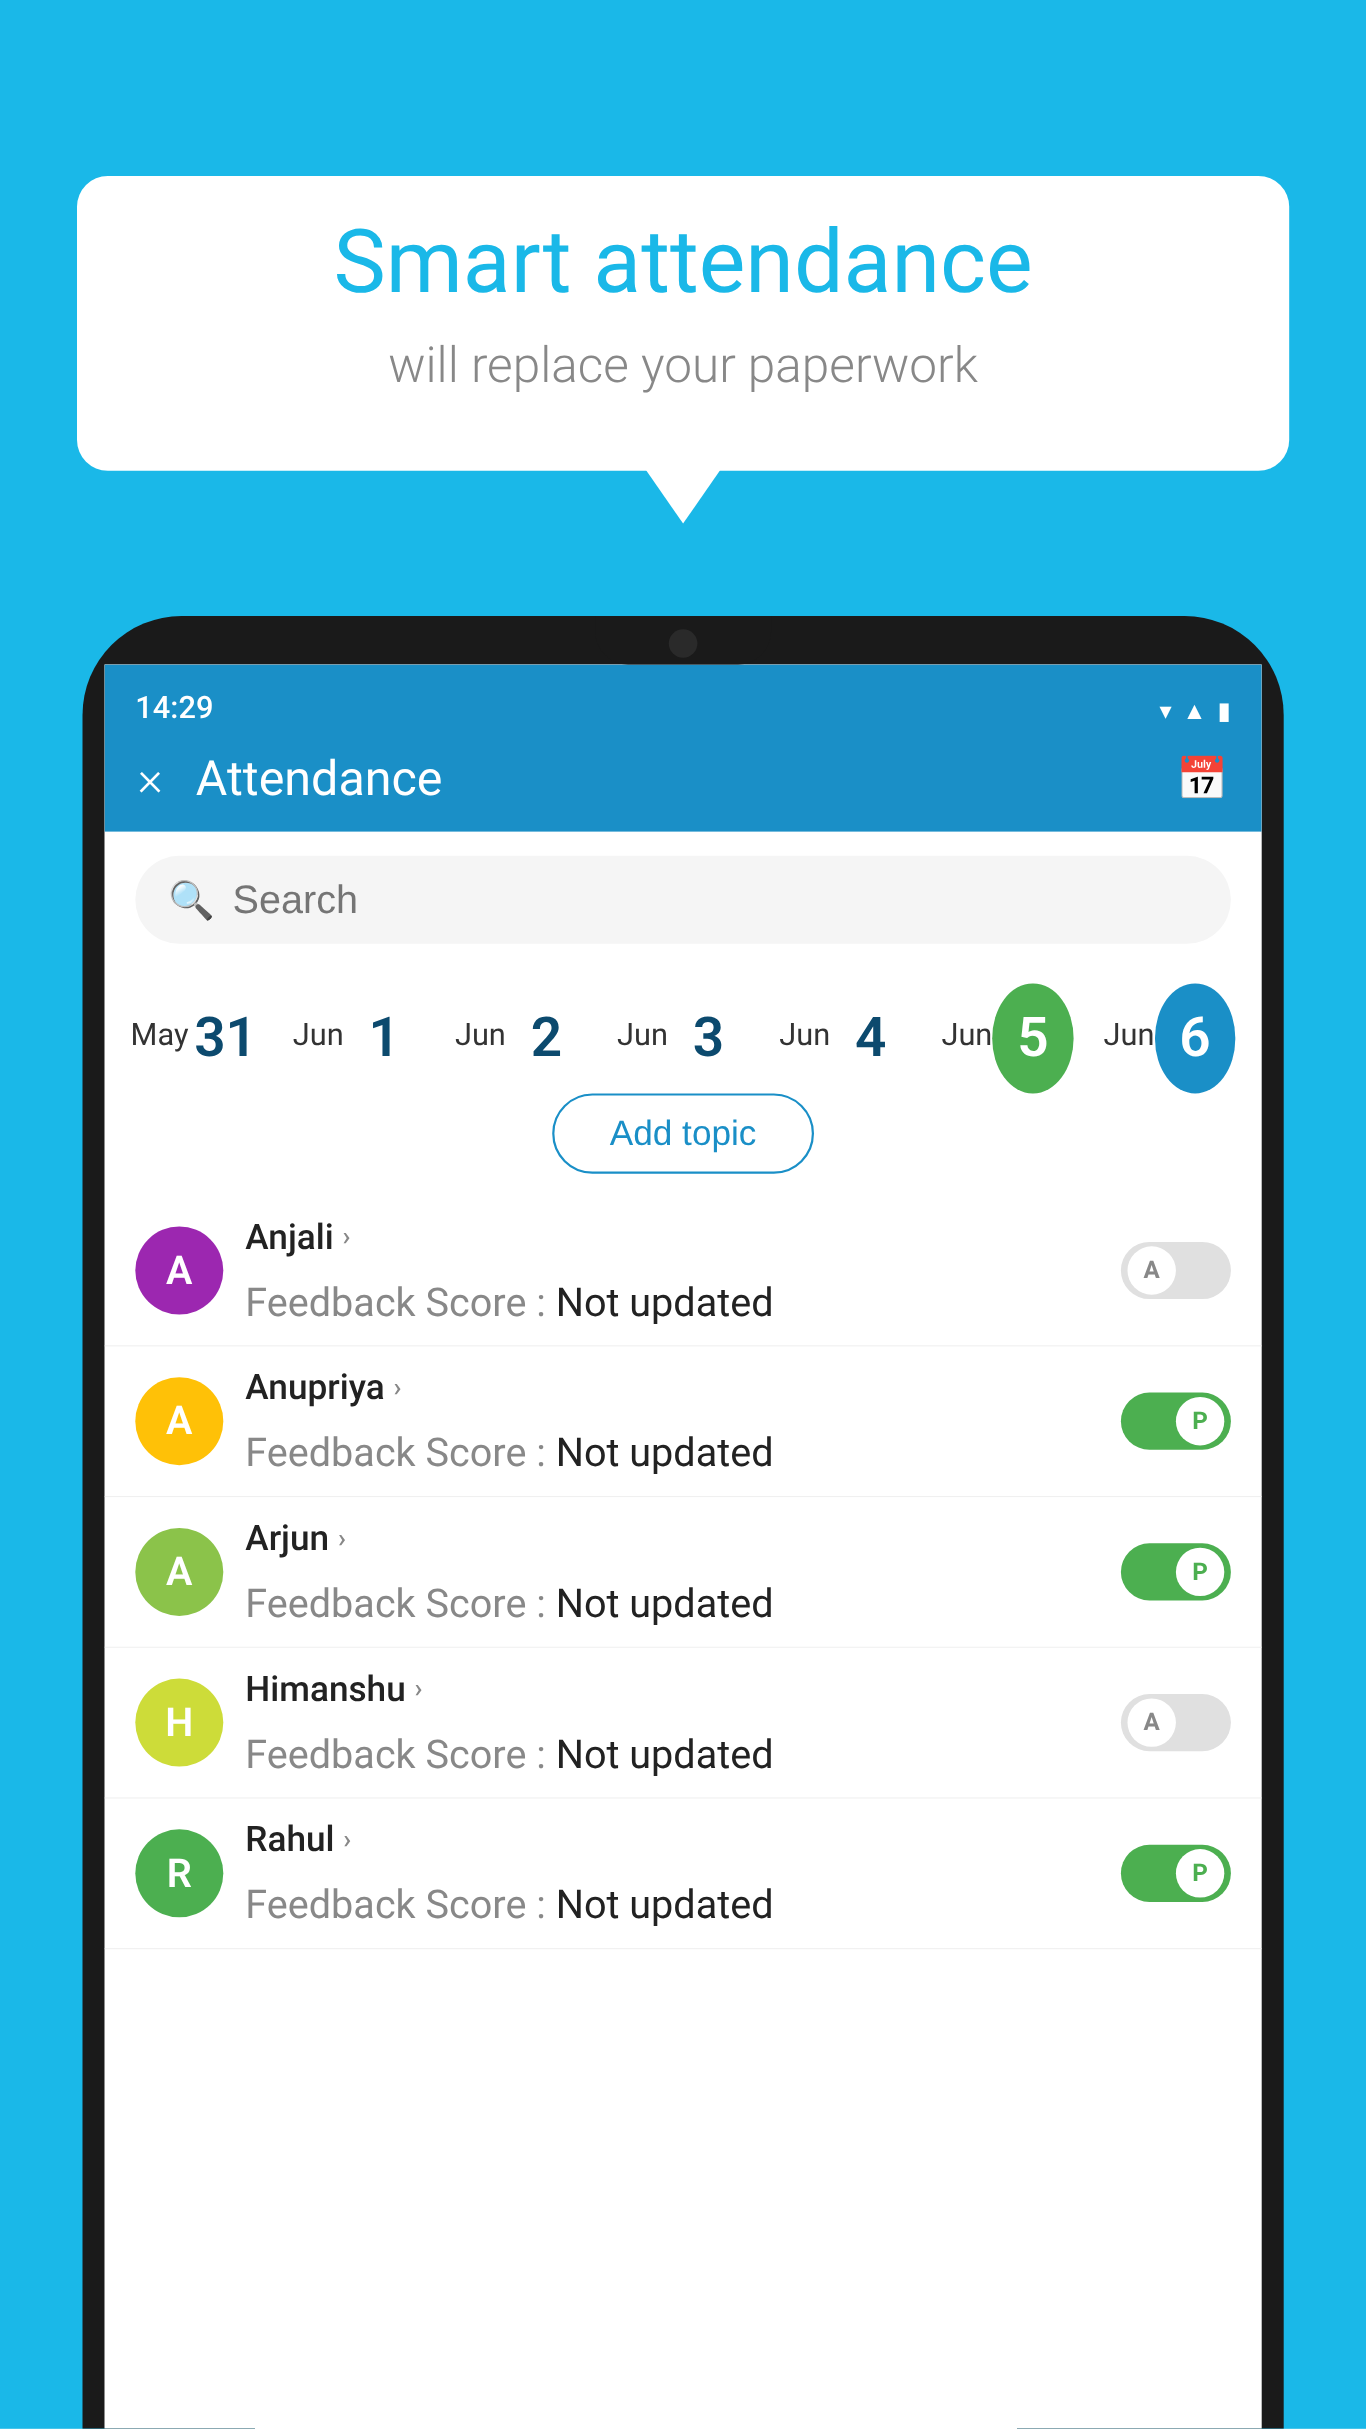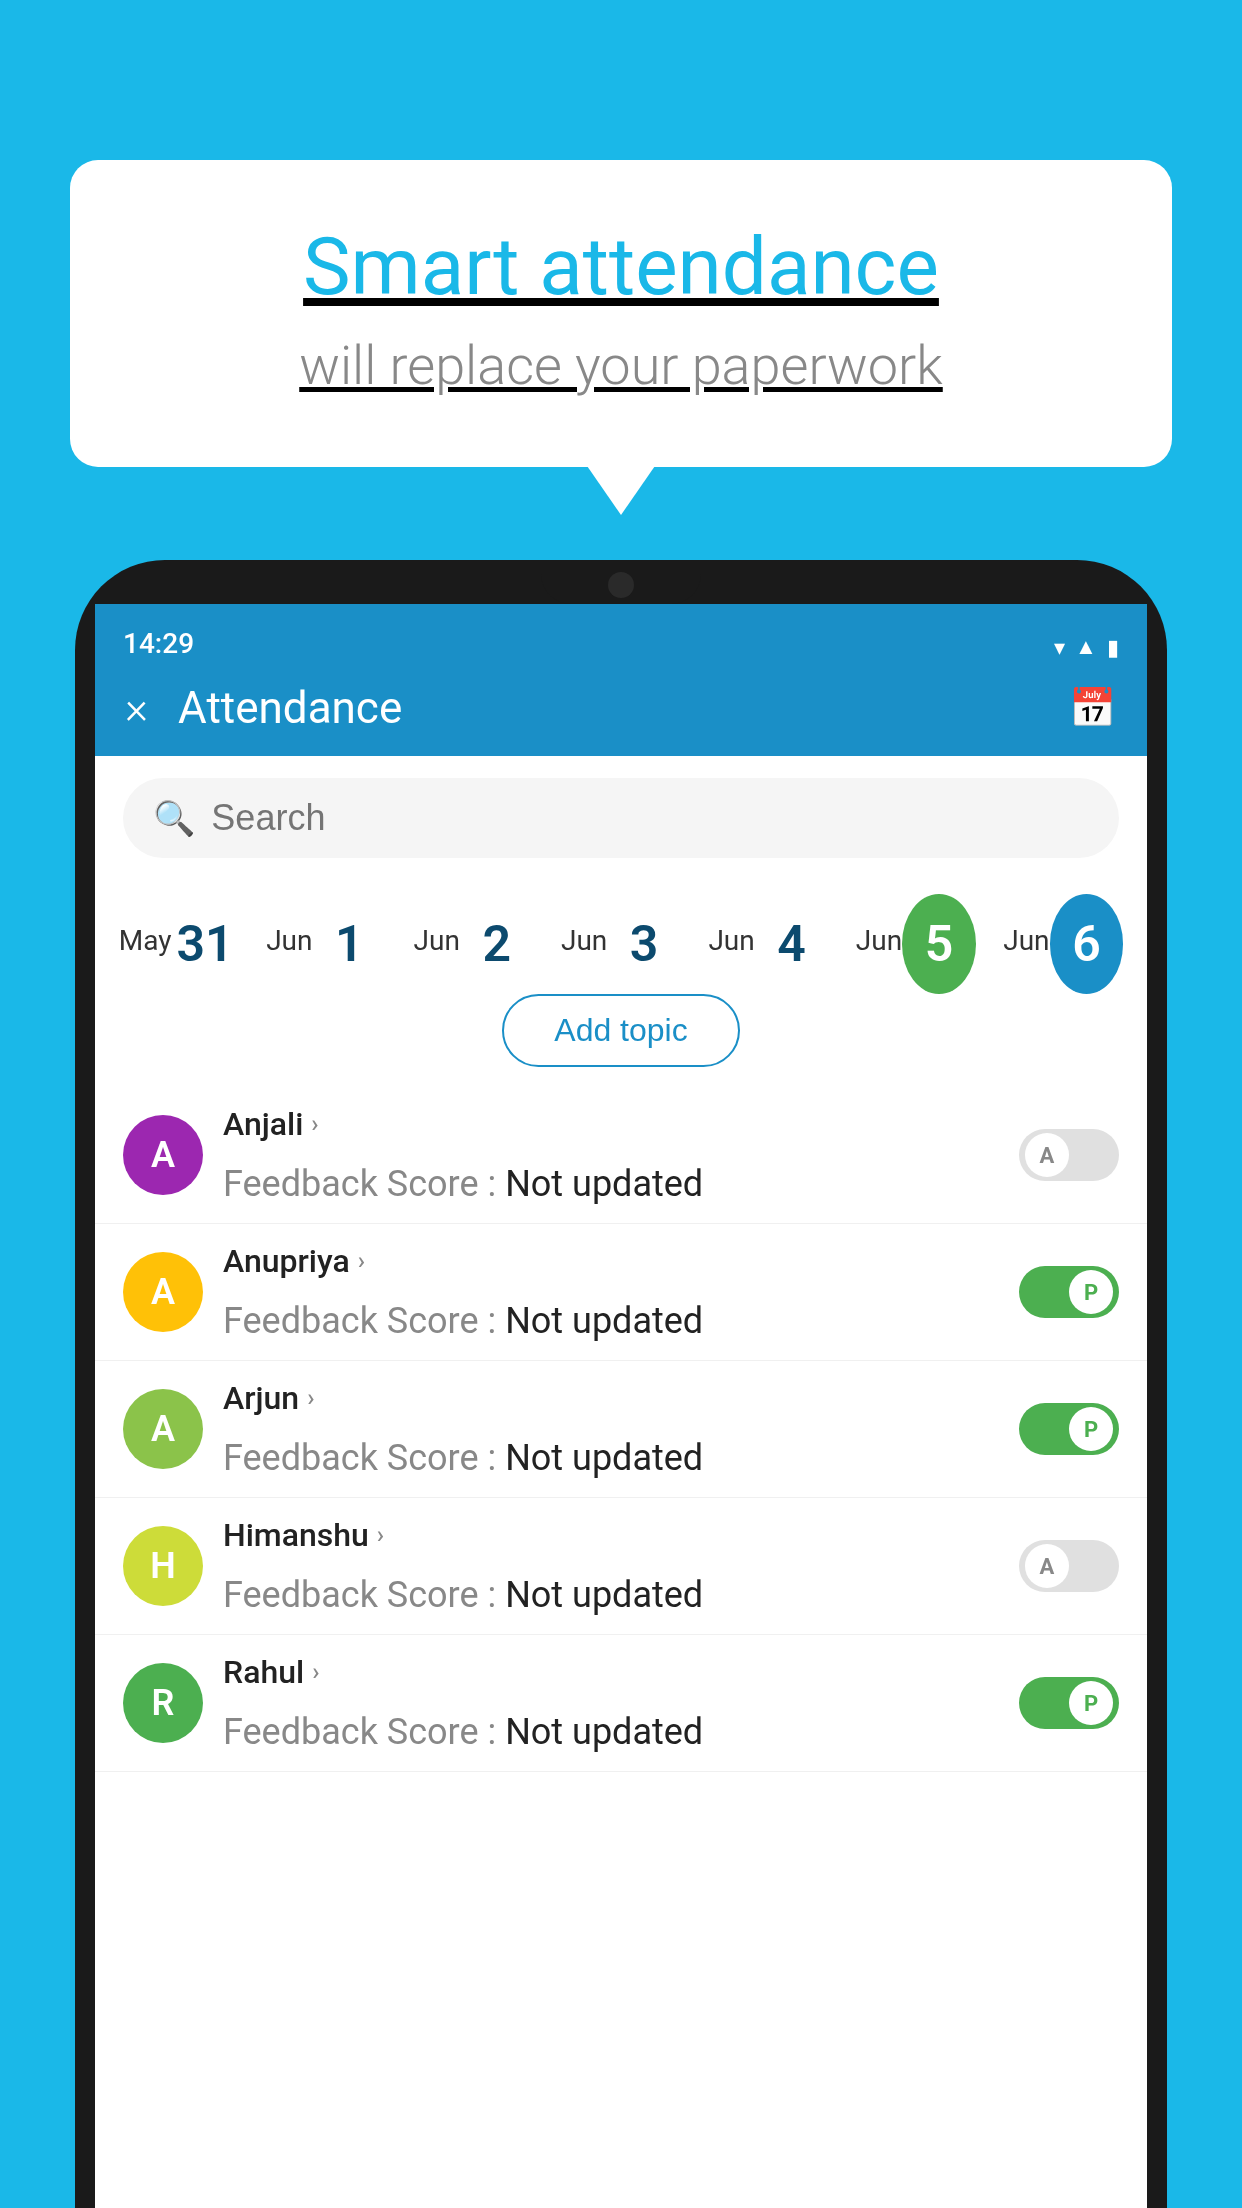--- a/index.html
+++ b/index.html
@@ -14,43 +14,42 @@
     }
 
     
     .speech-bubble {
       position: absolute;
       top: 160px;
       left: 70px;
       right: 70px;
       background: white;
       border-radius: 28px;
-      padding: 60px 80px 70px;
+      padding: 31px 80px 70px;
       text-align: center;
-      text-decoration: underline;
     }
     .speech-bubble::after {
       content: '';
       position: absolute;
       bottom: -48px;
       left: 50%;
       transform: translateX(-50%);
       border-left: 36px solid transparent;
       border-right: 36px solid transparent;
       border-top: 52px solid white;
     }
     .speech-bubble-title {
       color: #1ab8e8;
       font-size: 80px;
       font-weight: 400;
       margin-bottom: 20px;
     }
     .speech-bubble-subtitle {
       color: #888;
-      font-size: 54px;
+      font-size: 45px;
       font-weight: 300;
     }
 
     
     .phone-frame {
       position: absolute;
       top: 560px;
       left: 75px;
       right: 75px;
       bottom: 0;

